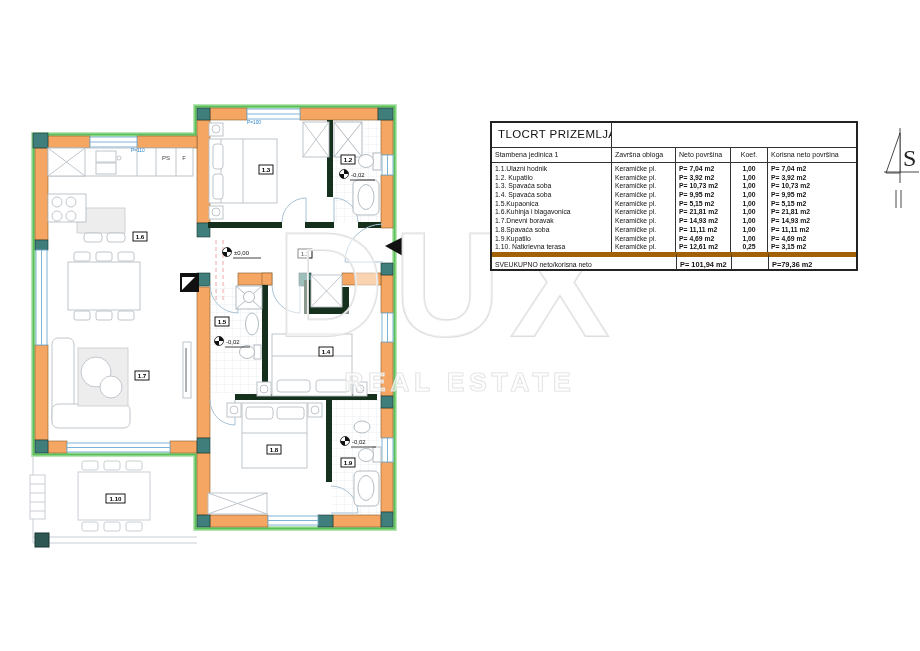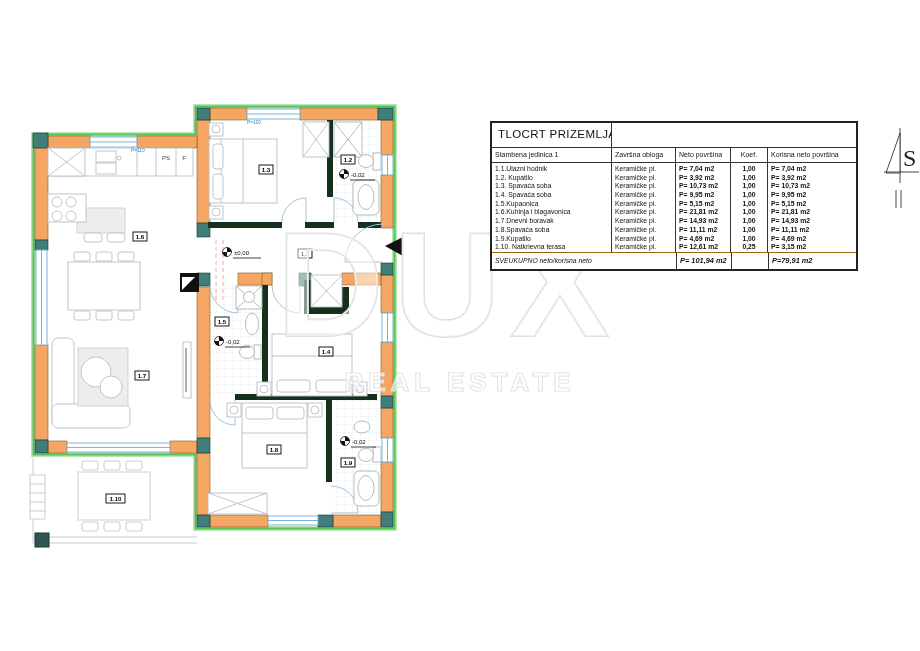--- a/index.html
+++ b/index.html
@@ -19,21 +19,21 @@
   .t-title-empty{grid-column:2/6;}
   .hd{border-top:1px solid #333;border-right:1px solid #333;font-size:7px;
       line-height:14px;padding-left:3px;}
   .hd.last{border-right:none;}
   .hd.center{text-align:center;padding-left:0;}
   .dcol{border-top:1px solid #333;border-right:1px solid #333;padding-top:2px;}
   .dcol.last{border-right:none;}
   .ln{height:8.7px;line-height:8.7px;padding-left:3px;}
   .bold .ln{font-weight:bold;}
   .centercol .ln{text-align:center;padding-left:0;}
-  .tot{border-top:1px solid #a16207;line-height:16px;font-style:italic;}
+  .tot{border-top:5px solid #a16207;line-height:16px;}
   .tot-label{grid-column:1/3;padding-left:3px;}
   .tot-val{border-left:1px solid #333;font-weight:bold;font-size:7.4px;padding-left:3px;}
   .tot-koef{border-left:1px solid #333;}
 </style>
 </head>
 <body>
 
 <div class="canvas">
 
 <svg class="plan" viewBox="0 0 920 651">
@@ -503,16 +503,16 @@
     <div class="ln">P= 21,81 m2</div>
     <div class="ln">P= 14,93 m2</div>
     <div class="ln">P= 11,11 m2</div>
     <div class="ln">P= 4,69 m2</div>
     <div class="ln">P= 3,15 m2</div>
   </div>
 
   <div class="cell tot tot-label">SVEUKUPNO neto/korisna neto</div>
   <div class="cell tot tot-val">P= 101,94 m2</div>
   <div class="cell tot tot-koef"></div>
-  <div class="cell tot tot-val">P=79,91 m2</div>
+  <div class="cell tot tot-val">P=79,36 m2</div>
 </div>
 
 </div>
 
 </body></html>

